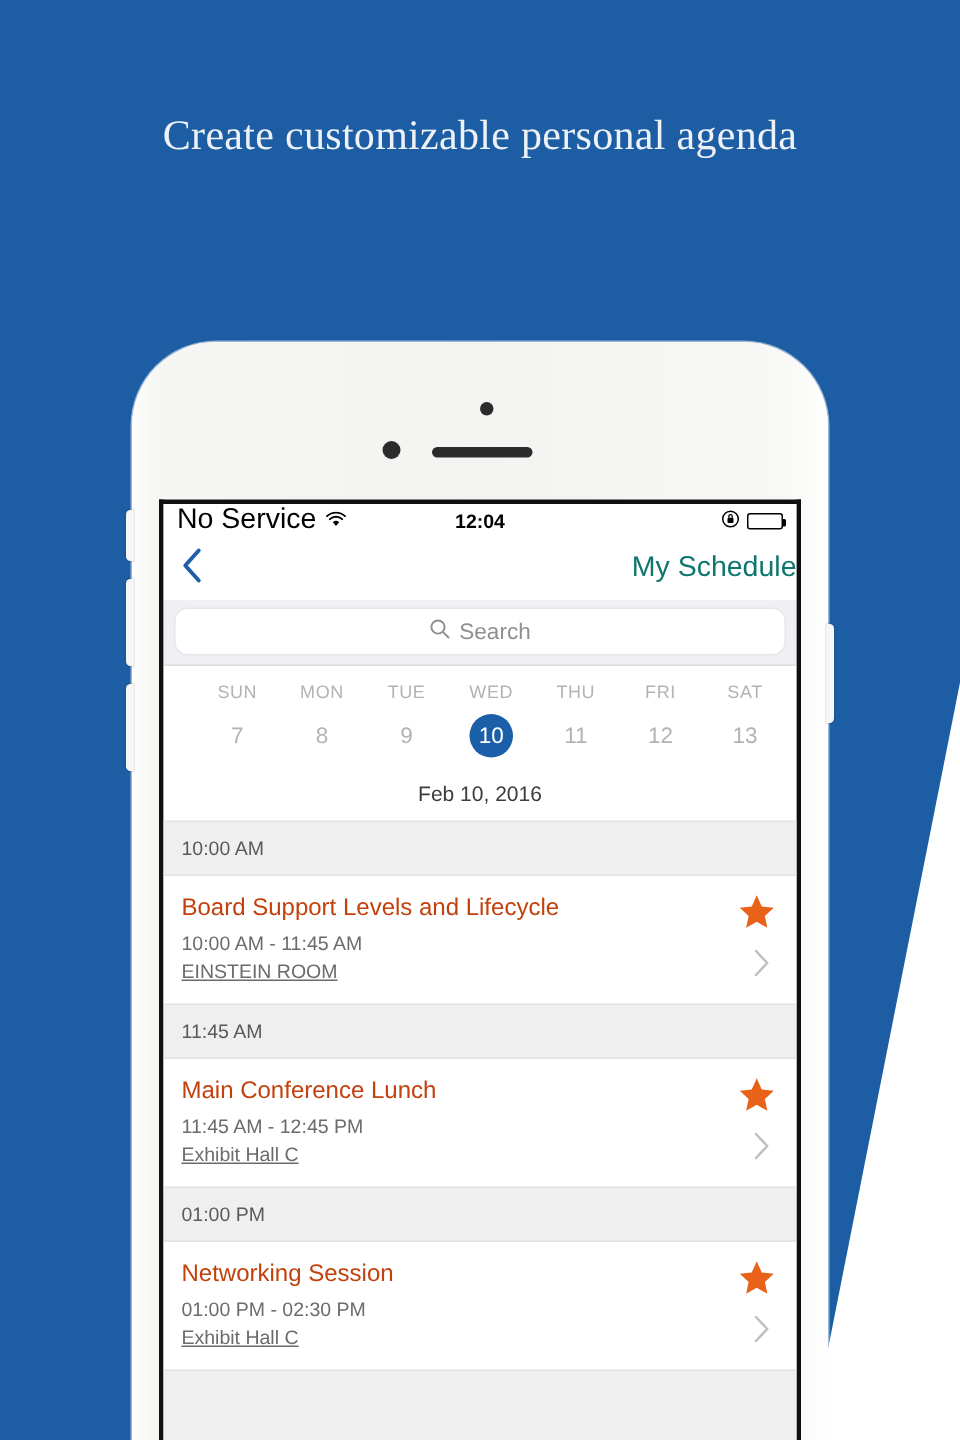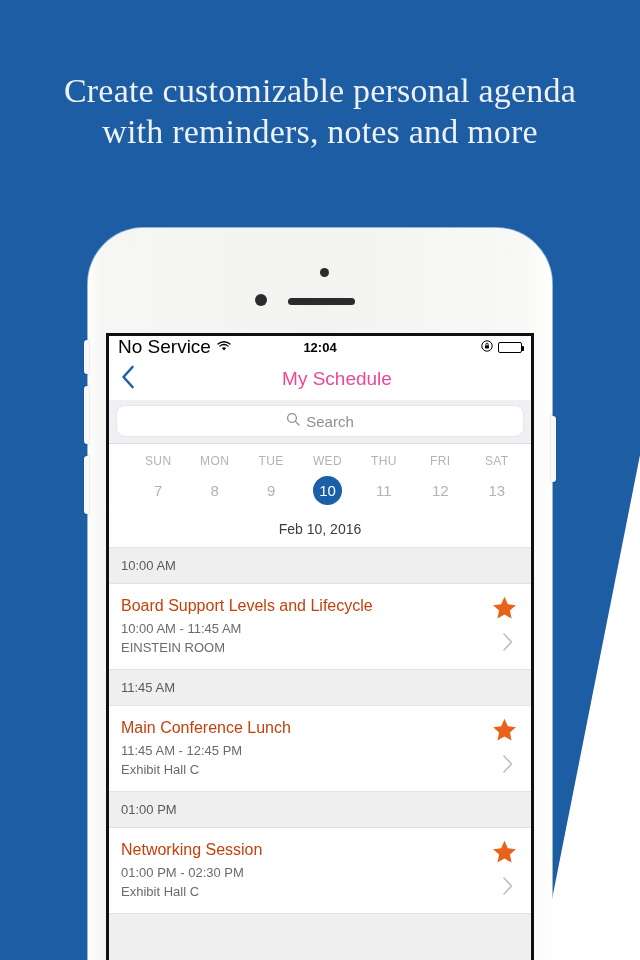--- a/index.html
+++ b/index.html
@@ -29,21 +29,21 @@
 
   
   #headline {
     position: absolute;
     top: 70px;
     left: 0;
     width: 640px;
     text-align: center;
     color: #eef2f7;
     font-family: "Liberation Serif", "DejaVu Serif", serif;
-    font-size: 34px;
+    font-size: 28px;
     line-height: 41px;
     font-weight: 400;
     letter-spacing: 0.2px;
     z-index: 3;
   }
 
   
   #phone {
     position: absolute;
     left: 88px;
@@ -193,22 +193,22 @@
   #nav-back {
     color: #1f5fa8;
     font-size: 26px;
     line-height: 1;
     font-weight: 300;
     z-index: 2;
   }
   #nav-title {
     position: absolute;
     left: 0; right: 0;
-    text-align: center;
-    color: #ec4899;
+    text-align: right;
+    color: #0f766e;
     font-size: 19px;
     margin-left: 34px;
   }
 
   
   #search-wrap {
     background: #efeff4;
     padding: 6px 8px 7px 8px;
     border-bottom: 1px solid #dcdcdc;
     text-align: right;
@@ -295,20 +295,21 @@
     padding-right: 64px;
   }
   .event-time {
     font-size: 13px;
     color: #6b6b6b;
     margin-bottom: 4px;
   }
   .event-location {
     font-size: 13px;
     color: #6b6b6b;
+    text-decoration: underline;
   }
   .event-star {
     position: absolute;
     right: 14px;
     top: 12px;
     color: #e8621a;
     font-size: 25px;
     line-height: 1;
   }
   .event-chevron {
@@ -325,21 +326,20 @@
     height: 60px;
   }
 </style>
 </head>
 <body>
 
 <div id="corner-triangle"></div>
 
 <div id="headline">
   <div>Create customizable personal agenda</div>
-  <div>with reminders, notes and more</div>
 </div>
 
 <div id="phone">
   <div id="phone-inner-sheen"></div>
 
   <div class="cam-dot"></div>
   <div class="sensor-dot"></div>
   <div class="speaker"></div>
 
   <div class="side-btn" id="btn-silent"></div>

